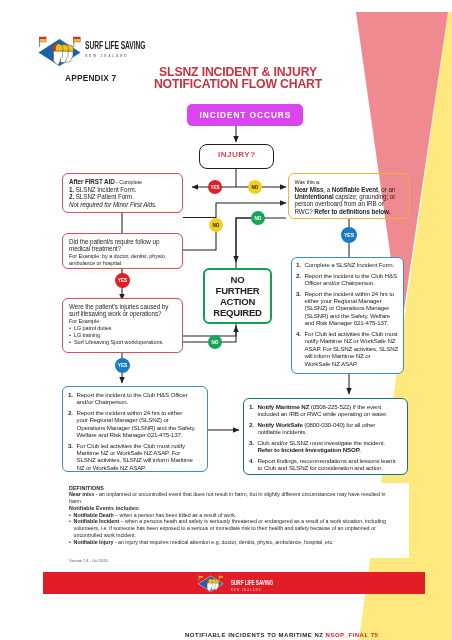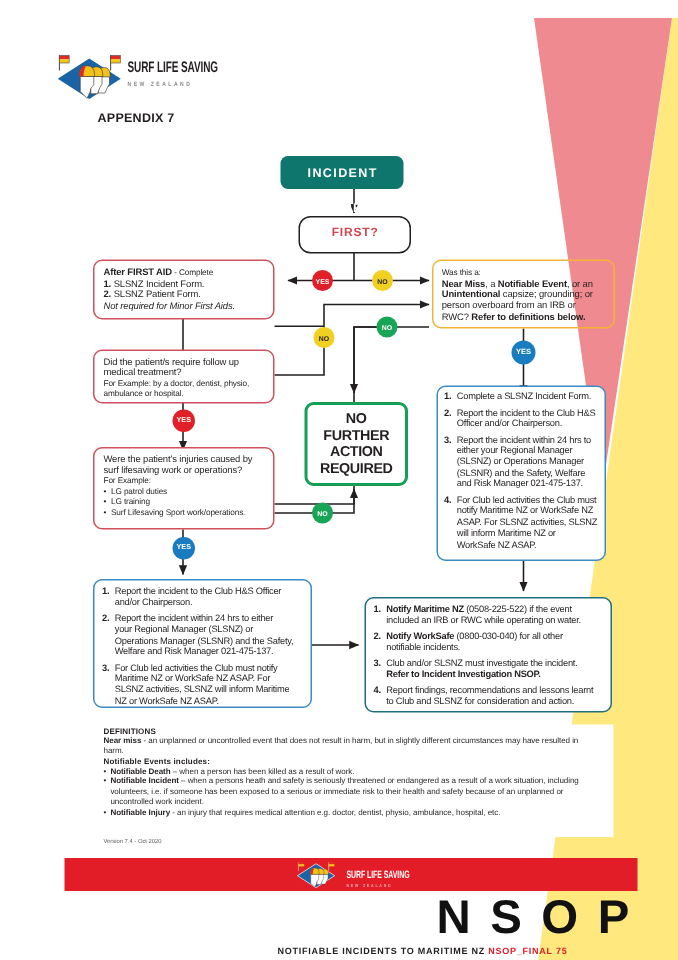--- a/index.html
+++ b/index.html
@@ -21,21 +21,21 @@
           transform:scaleX(.655);transform-origin:left top;white-space:nowrap;}
   .brand2{font-size:4.1px;font-weight:700;letter-spacing:2.05px;color:#888a8c;margin-top:1.5px;
           transform:scaleX(.82);transform-origin:left top;white-space:nowrap;}
   #appendix{left:65px;top:60.5px;font-size:8.35px;font-weight:700;letter-spacing:.17px;color:#231f20;}
   #title{left:143px;top:53.5px;width:190px;text-align:center;color:#c5333f;
          font-size:12.25px;font-weight:700;line-height:12.6px;letter-spacing:-0.16px;}
 
   
   .fbox{position:absolute;box-sizing:border-box;border-radius:6px;}
 
-  #incident{left:187px;top:92px;width:82px;height:22px;background:#0f766e;border-radius:5px;}
+  #incident{left:187px;top:92px;width:116px;height:22px;background:#d946ef;border-radius:5px;}
   #incident span{display:block;text-align:center;line-height:22.5px;color:#fff;
      font-size:8.35px;font-weight:700;letter-spacing:.92px;text-indent:.92px;}
 
   #injury{left:199px;top:132px;width:73px;height:23px;border:1.35px solid #231f20;
      background:#fff;border-radius:8px;}
   #injury span{display:block;text-align:center;line-height:20.3px;color:#d6454f;
      font-size:8.0px;font-weight:700;letter-spacing:.55px;text-indent:.55px;}
 
   #noaction{left:203px;top:256px;width:65px;height:52px;border:2px solid #13a055;
      background:#fff;border-radius:6px;}
@@ -136,20 +136,24 @@
         <path d="M40,15.5 q10,0 10,12 l0,2.5 -20,0 0,-2.5 q0,-12 10,-12 z" fill="#f2c21a"></path>
         <path d="M34.5,16.5 q-4.5,3.5 -4.5,11 l0,2.5 5.5,0 0,-2.5 q0,-7.5 3.5,-11 z" fill="#e02b20" stroke="none"></path>
       </g>
     </svg>
   </div>
   <div id="brandtext" class="abs">
     <div class="brand1">SURF LIFE SAVING</div>
     <div class="brand2">NEW ZEALAND</div>
   </div>
   <div id="appendix" class="abs">APPENDIX 7</div>
+  <div id="title" class="abs">
+    <div>SLSNZ INCIDENT &amp; INJURY</div>
+    <div>NOTIFICATION FLOW CHART</div>
+  </div>
 
   <svg id="connectors" class="abs" style="left:0;top:0;width:452px;height:640px;" viewBox="0 0 452 640">
     <defs>
       <marker id="ar" markerWidth="7" markerHeight="7" refX="6.2" refY="3.1" orient="auto" markerUnits="userSpaceOnUse">
         <path d="M0,0.3 L6.6,3.1 L0,5.9 z" fill="#231f20"></path>
       </marker>
     </defs>
     <g stroke="#231f20" stroke-width="1.05" fill="none">
       <path d="M236,114 L236,130" marker-end="url(#ar)"></path>
       <path d="M236,155 L236,175"></path>
@@ -166,21 +170,21 @@
       <path d="M349,207 L349,251" marker-end="url(#ar)"></path>
       <path d="M208,418 L239,418" marker-end="url(#ar)"></path>
       <path d="M349,362 L349,382" marker-end="url(#ar)"></path>
     </g>
   </svg>
 
   <div id="incident" class="abs">
     <span>INCIDENT OCCURS</span>
   </div>
   <div id="injury" class="abs">
-    <span>FIRST?</span>
+    <span>INJURY?</span>
   </div>
   <div id="noaction" class="abs">
     <span>NO<br>FURTHER<br>ACTION<br>REQUIRED</span>
   </div>
 
   <div class="fbox pbox abs bodytxt" id="box-firstaid">
     <div><b>After FIRST AID</b><span class="sm"> - Complete</span></div>
     <div><b>1.</b> <span>SLSNZ Incident Form.</span></div>
     <div><b>2.</b> <span>SLSNZ Patient Form.</span></div>
     <div><i>Not required for Minor First Aids.</i></div>
@@ -281,18 +285,17 @@
         <path d="M31,30 l18,0 0,11 -4,5 -1,5 -4,8 -9,-9 z" fill="#fdfdfb"></path>
         <path d="M40,15.5 q10,0 10,12 l0,2.5 -20,0 0,-2.5 q0,-12 10,-12 z" fill="#f2c21a"></path>
         <path d="M34.5,16.5 q-4.5,3.5 -4.5,11 l0,2.5 5.5,0 0,-2.5 q0,-7.5 3.5,-11 z" fill="#e02b20" stroke="none"></path>
       </g>
     </svg>
   </div>
   <div id="fbrand" class="abs">
     <div class="fbrand1">SURF LIFE SAVING</div>
     <div class="fbrand2">NEW ZEALAND</div>
   </div>
-  <div id="nsop" class="abs">NSOP</div>
   <div id="fnote" class="abs">
     <span>NOTIFIABLE INCIDENTS TO MARITIME NZ </span><span class="red">NSOP_FINAL   75</span>
   </div>
 
 </div>
 
 </body></html>

